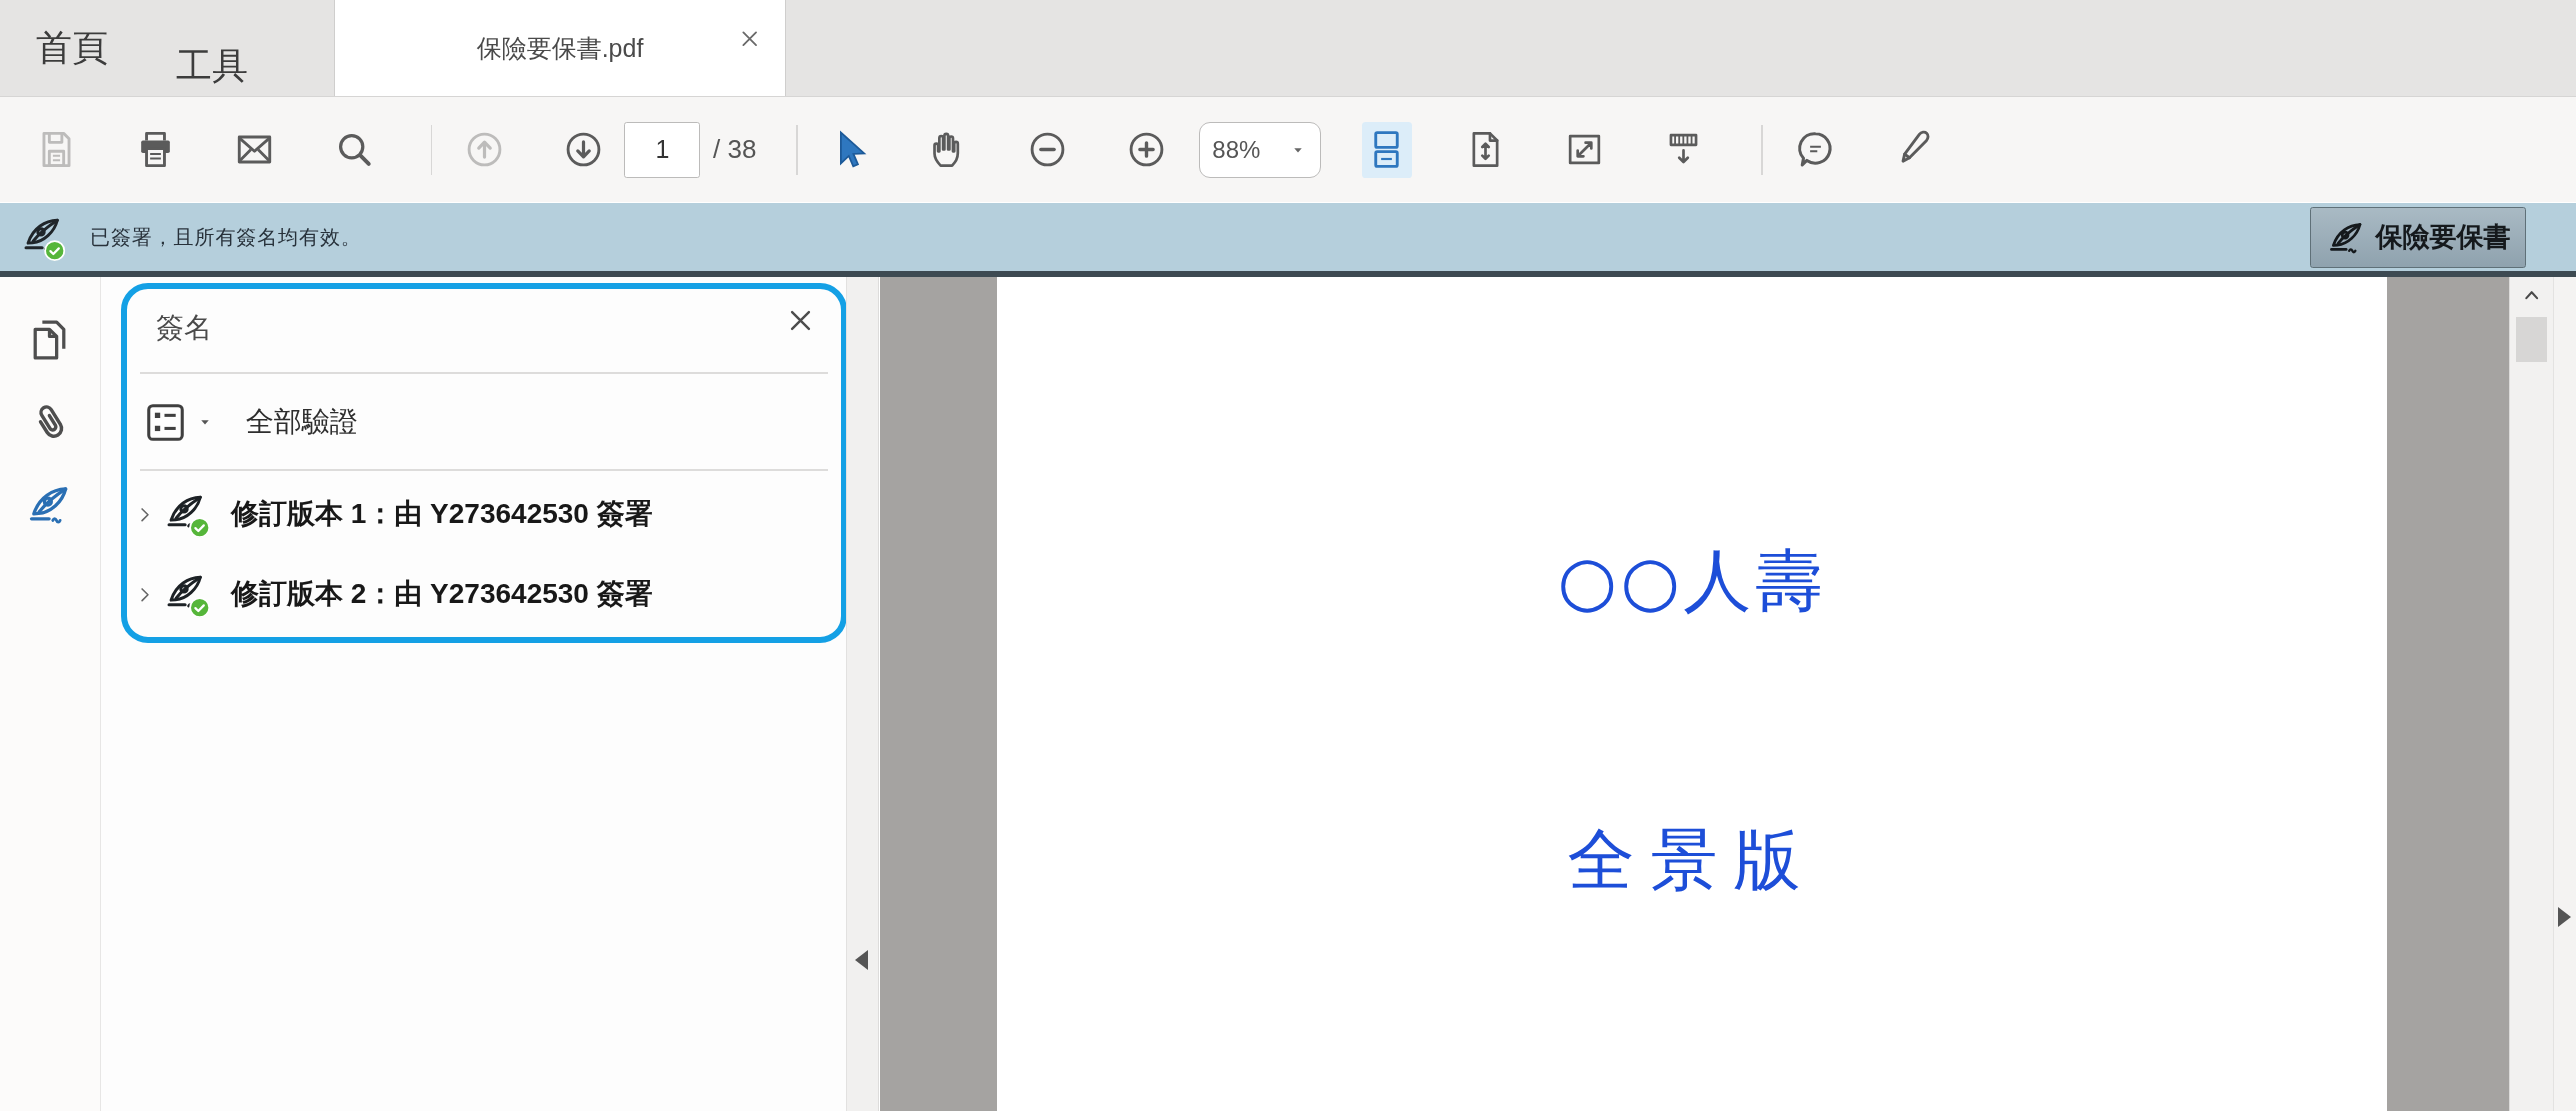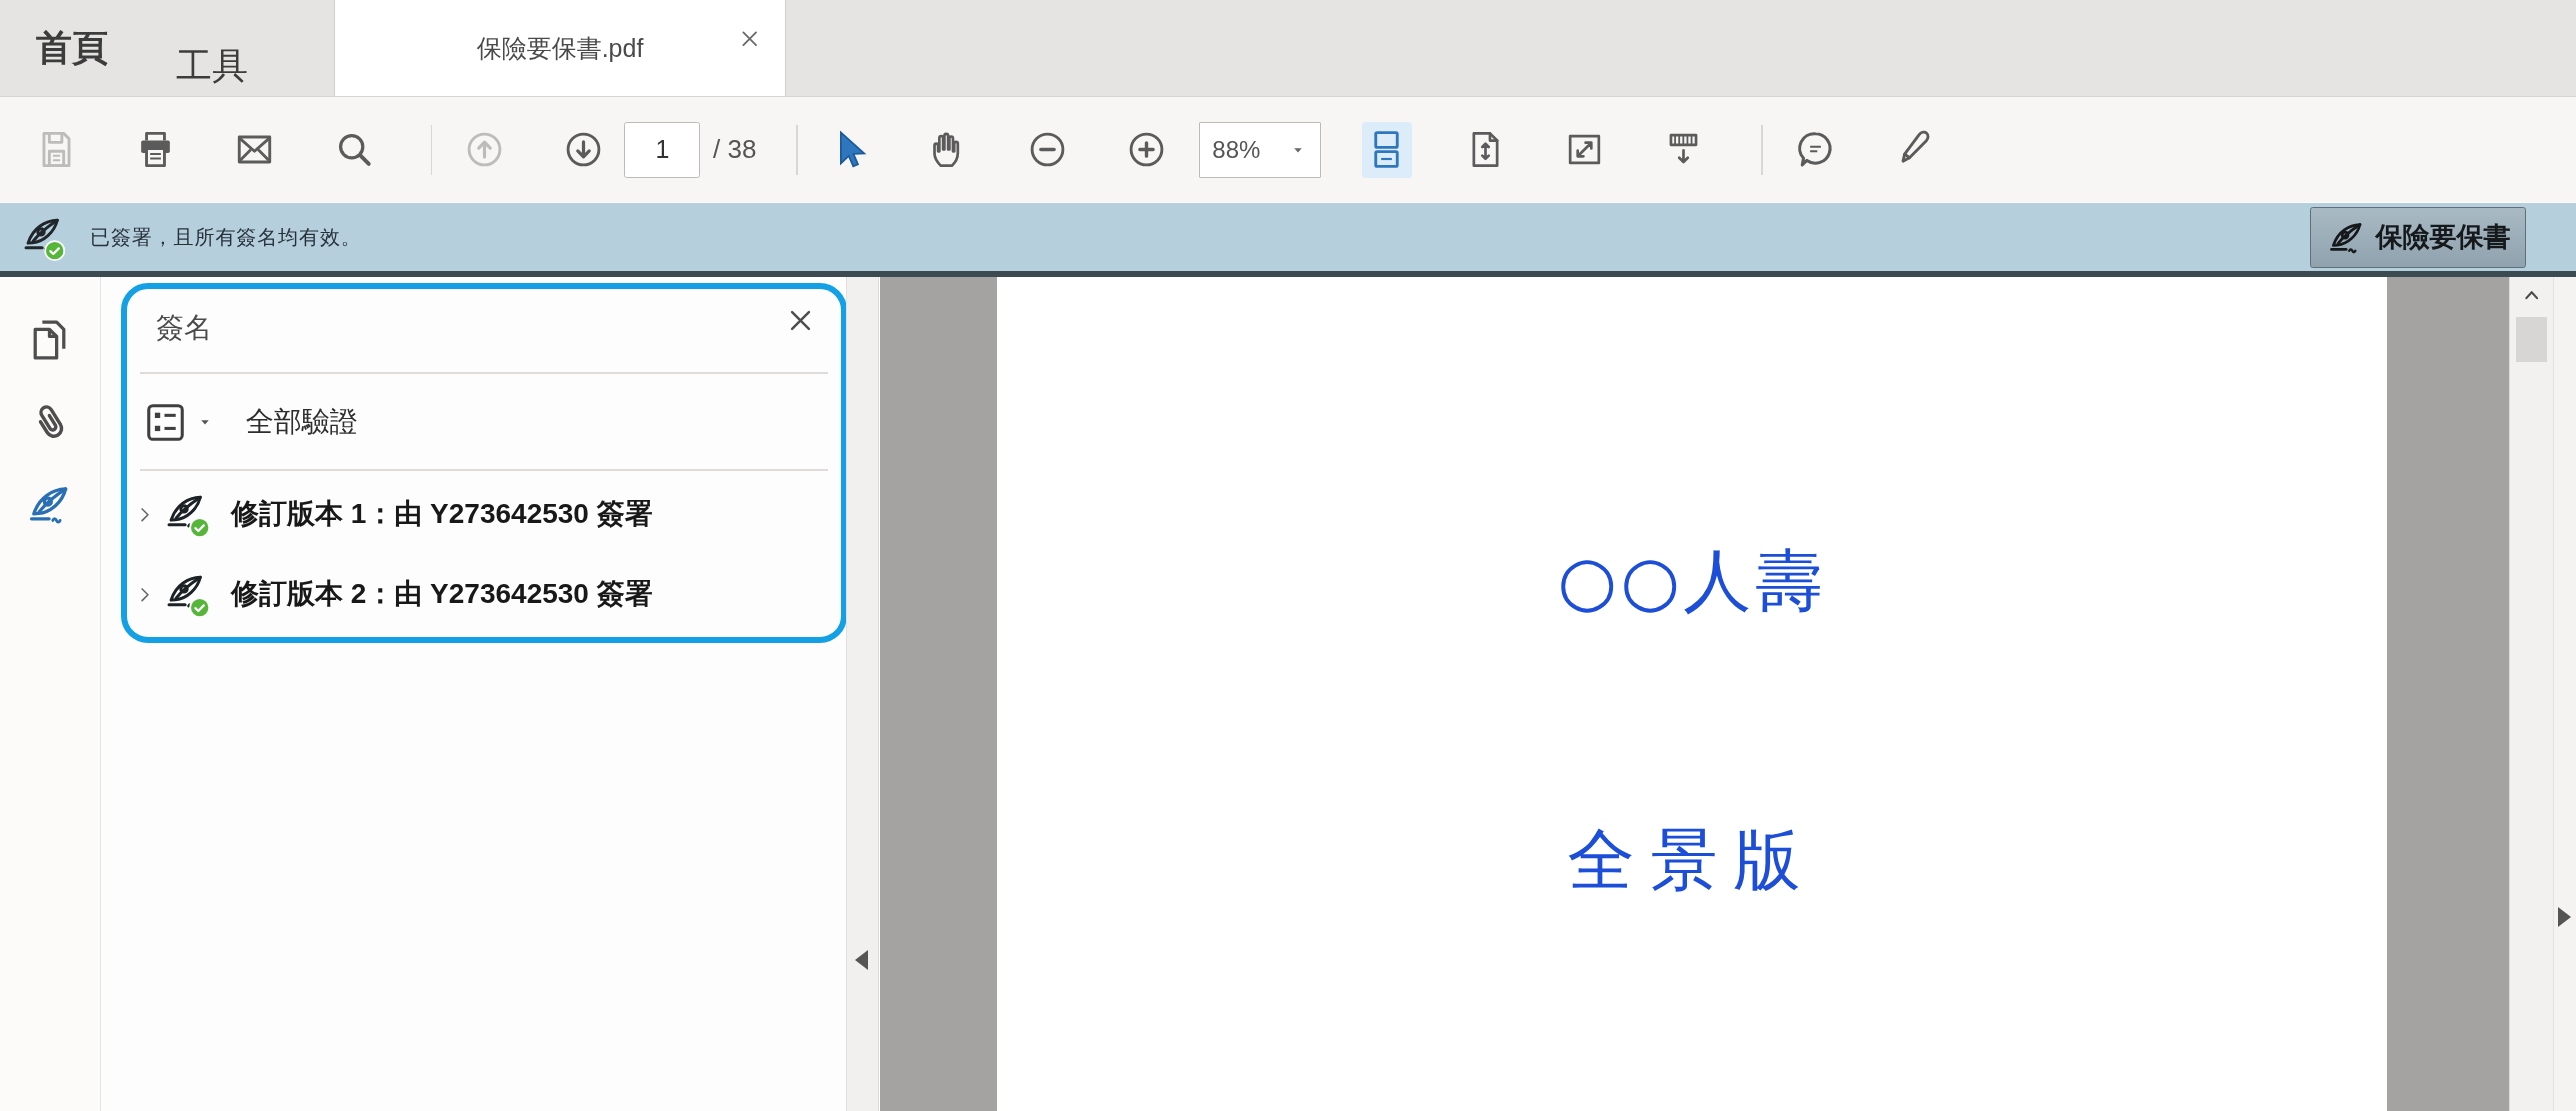--- a/index.html
+++ b/index.html
@@ -2,41 +2,41 @@
 <html style="--accent: #14a0e5; --tool-blue: #2e77bf; --msg-bg: #b5cfdc; --doc-bg: #a5a3a1;font-size:14.4px"><head>
 <meta charset="utf-8">
 <style>
   html,body{margin:0;padding:0;background:#fff;}
   #app{position:relative;width:2576px;height:1112px;overflow:hidden;
        font-family:"Liberation Sans", sans-serif;-webkit-font-smoothing:antialiased;}
   
   .tabbar{position:absolute;left:0;top:0;width:100%;height:97px;background:#e5e4e3;
           display:flex;align-items:stretch;border-bottom:0.9px solid #d6d5d4;box-sizing:border-box;}
   .apptab{display:flex;align-items:center;font-size:36px;color:#3c3c3c;padding:0 9px;cursor:default;}
-  .apptab.home{margin-left:27px;font-weight:bold;}
+  .apptab.home{margin-left:27px;}
   .apptab.tools{margin-left:50px;margin-top:36px;}
   .doctab{margin-left:77px;width:450px;background:#fff;border-left:0.9px solid #cfcecd;border-right:0.9px solid #cfcecd;
           display:flex;align-items:center;justify-content:center;position:relative;}
   .doctab .title{font-size:25px;color:#4a4a4a;}
   .doctab .close{position:absolute;right:23.4px;top:27px;width:23.4px;height:23.4px;color:#6a6a6a;}
   
   .toolbar{position:absolute;left:0;top:97px;width:100%;height:105px;background:#f7f6f5;
            display:flex;align-items:center;padding-left:31px;box-sizing:border-box;}
   .tbtn{width:50px;height:56px;margin-right:49px;display:flex;align-items:center;justify-content:center;
         color:#5b5b5b;flex:0 0 auto;}
   .tbtn svg{width:43px;height:43px;}
   .tbtn.disabled{color:#bdbcbb;}
   .tbtn.blue{color:var(--tool-blue,#2e77bf);}
   .tbtn.active-tool{background:#dcedf9;border-radius:3.6px;}
   .sep{width:1.8px;height:50px;background:#d8d7d6;margin:0 27px 0 3.6px;flex:0 0 auto;}
   .pagebox{width:76px;height:56px;background:#fff;border:1.8px solid #bcbbba;border-radius:2.7px;
            display:flex;align-items:center;justify-content:center;font-size:25px;color:#333;
            box-sizing:border-box;flex:0 0 auto;}
   .slash{font-size:26px;color:#555;margin:0 36px 0 12.6px;flex:0 0 auto;}
-  .zoombox{width:122px;height:56px;background:#fff;border:1.8px solid #bcbbba;border-radius:1px;
+  .zoombox{width:122px;height:56px;background:#fff;border:1.8px solid #bcbbba;border-radius:11px;
            display:flex;align-items:center;box-sizing:border-box;padding:0 12.6px;flex:0 0 auto;margin-right:41px;}
   .zoombox .zv{font-size:24px;color:#555;flex:1;}
   .zoombox svg{width:18px;height:18px;color:#666;}
   
   .msgbar{position:absolute;left:0;top:203px;width:100%;height:68px;background:var(--msg-bg,#b5cfdc);
           display:flex;align-items:center;}
   .msg-icon{position:relative;width:50px;height:50px;margin-left:20px;color:#20262a;}
   .msg-icon svg.q{width:45px;height:45px;}
   .badge{position:absolute;width:23.4px;height:23.4px;}
   .msg-icon .badge{left:23.4px;top:27px;}

